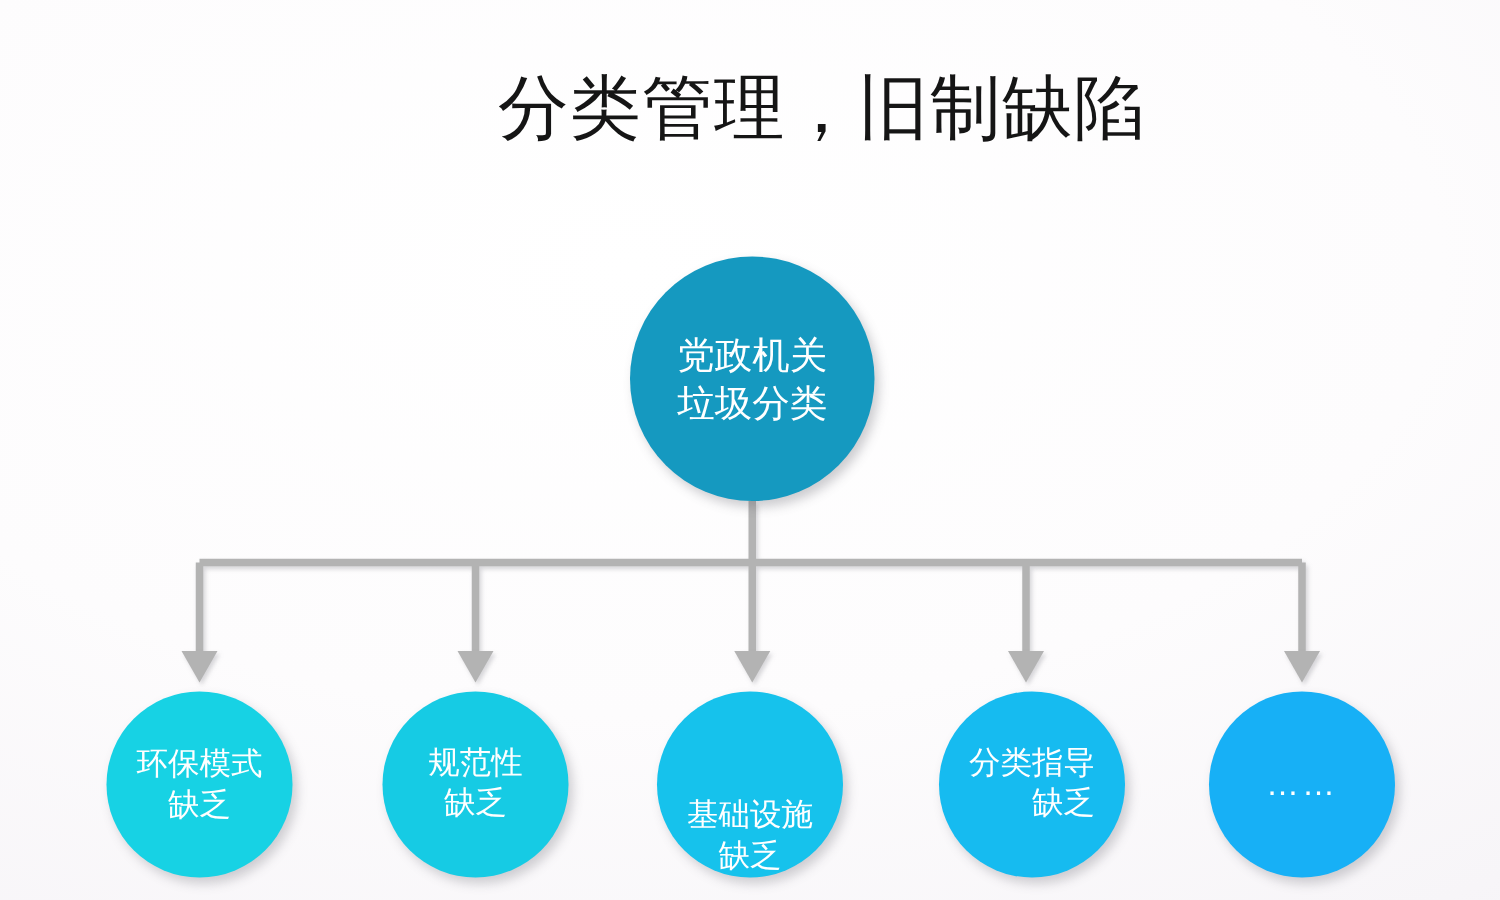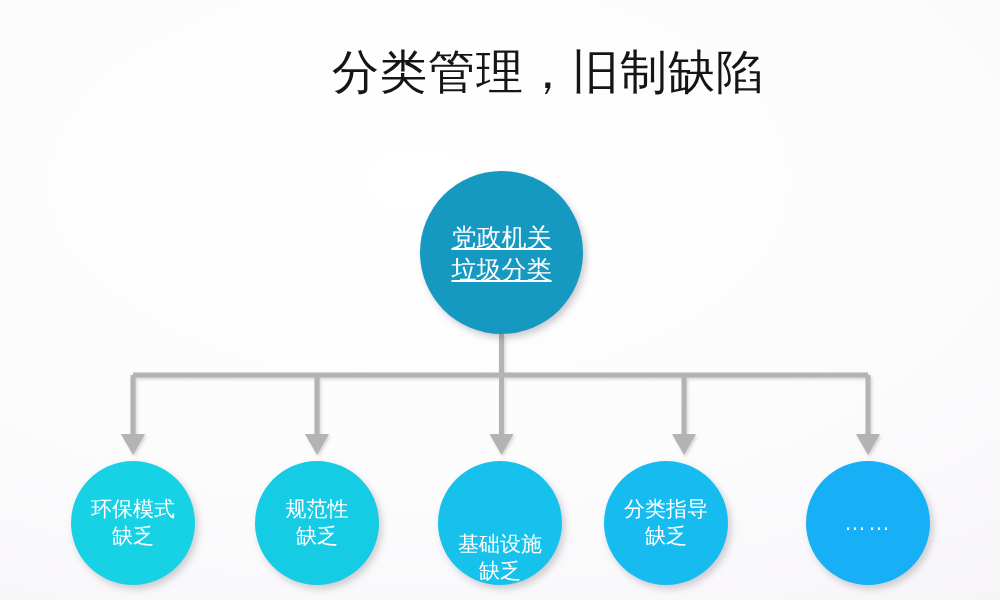--- a/index.html
+++ b/index.html
@@ -65,35 +65,34 @@
   }
 
   #node-root {
     left: 420px;
     top: 171px;
     width: 163px;
     height: 163px;
     background: #1599c0;
     box-shadow: 3px 4px 7px rgba(90, 90, 100, 0.30);
     font-size: 25px;
-    text-decoration: underline;
   }
 
   .leaf {
     width: 124px;
     height: 124px;
     top: 461px;
     font-size: 21px;
     box-shadow: 3px 4px 7px rgba(90, 90, 100, 0.28);
   }
 
   #node-leaf-0 { left: 71px;  background: #17d2e4; font-family: Liberation Serif, serif; }
   #node-leaf-1 { left: 255px; background: #16cbe4; }
   #node-leaf-2 { left: 438px; background: #16c2ec; align-items: flex-end; }
-  #node-leaf-3 { left: 604px; background: #16bbf0; }
+  #node-leaf-3 { left: 626px; background: #16bbf0; text-align: right; }
   #node-leaf-4 { left: 806px; background: #17b0f6; }
 
   #node-leaf-4 .node-label {
     font-size: 22px;
     letter-spacing: 2px;
   }
 </style>
 </head>
 <body>
 

